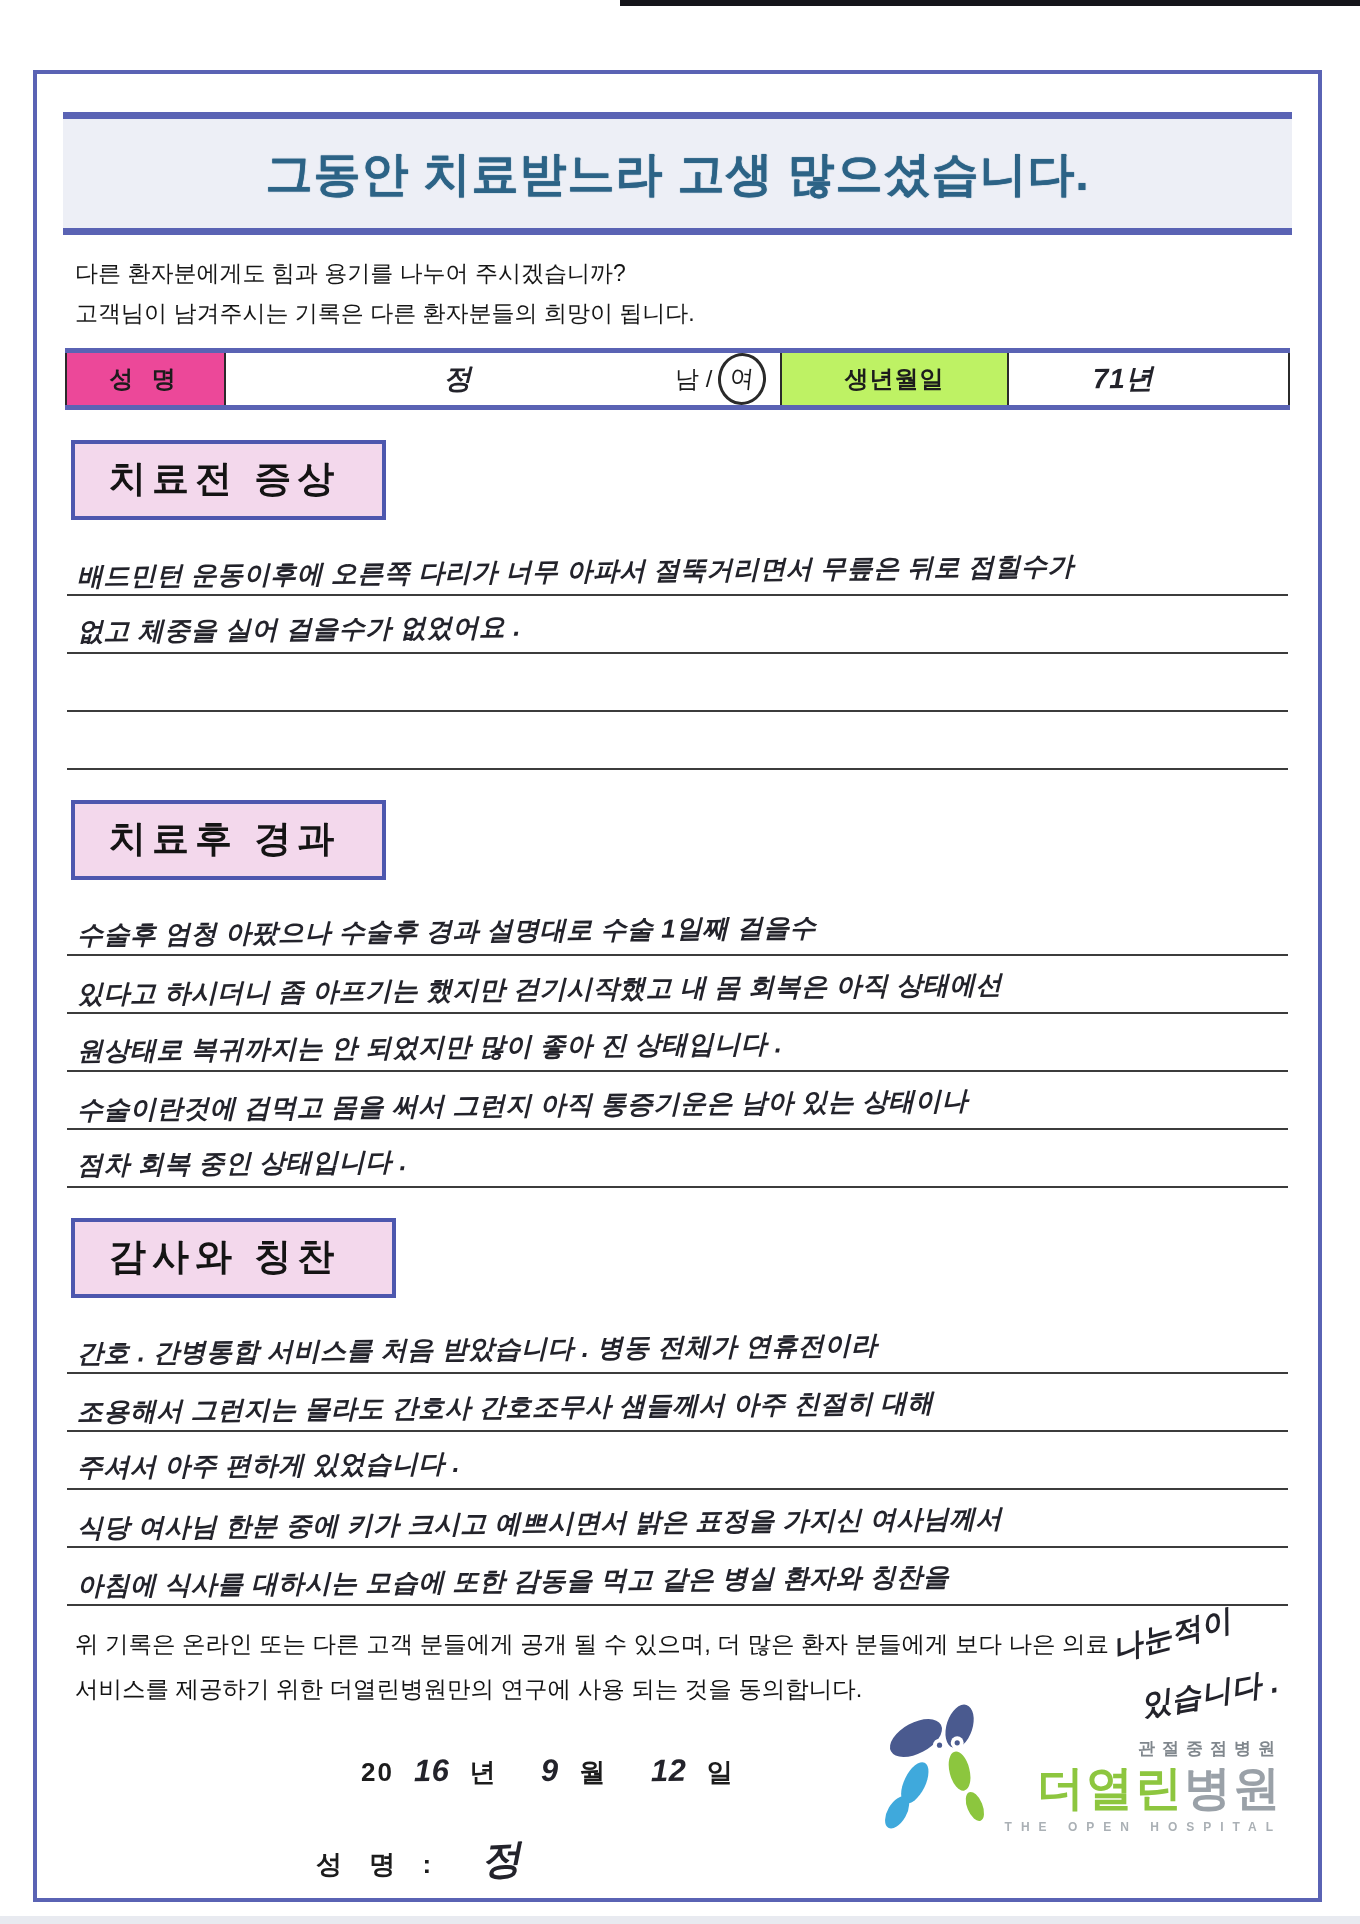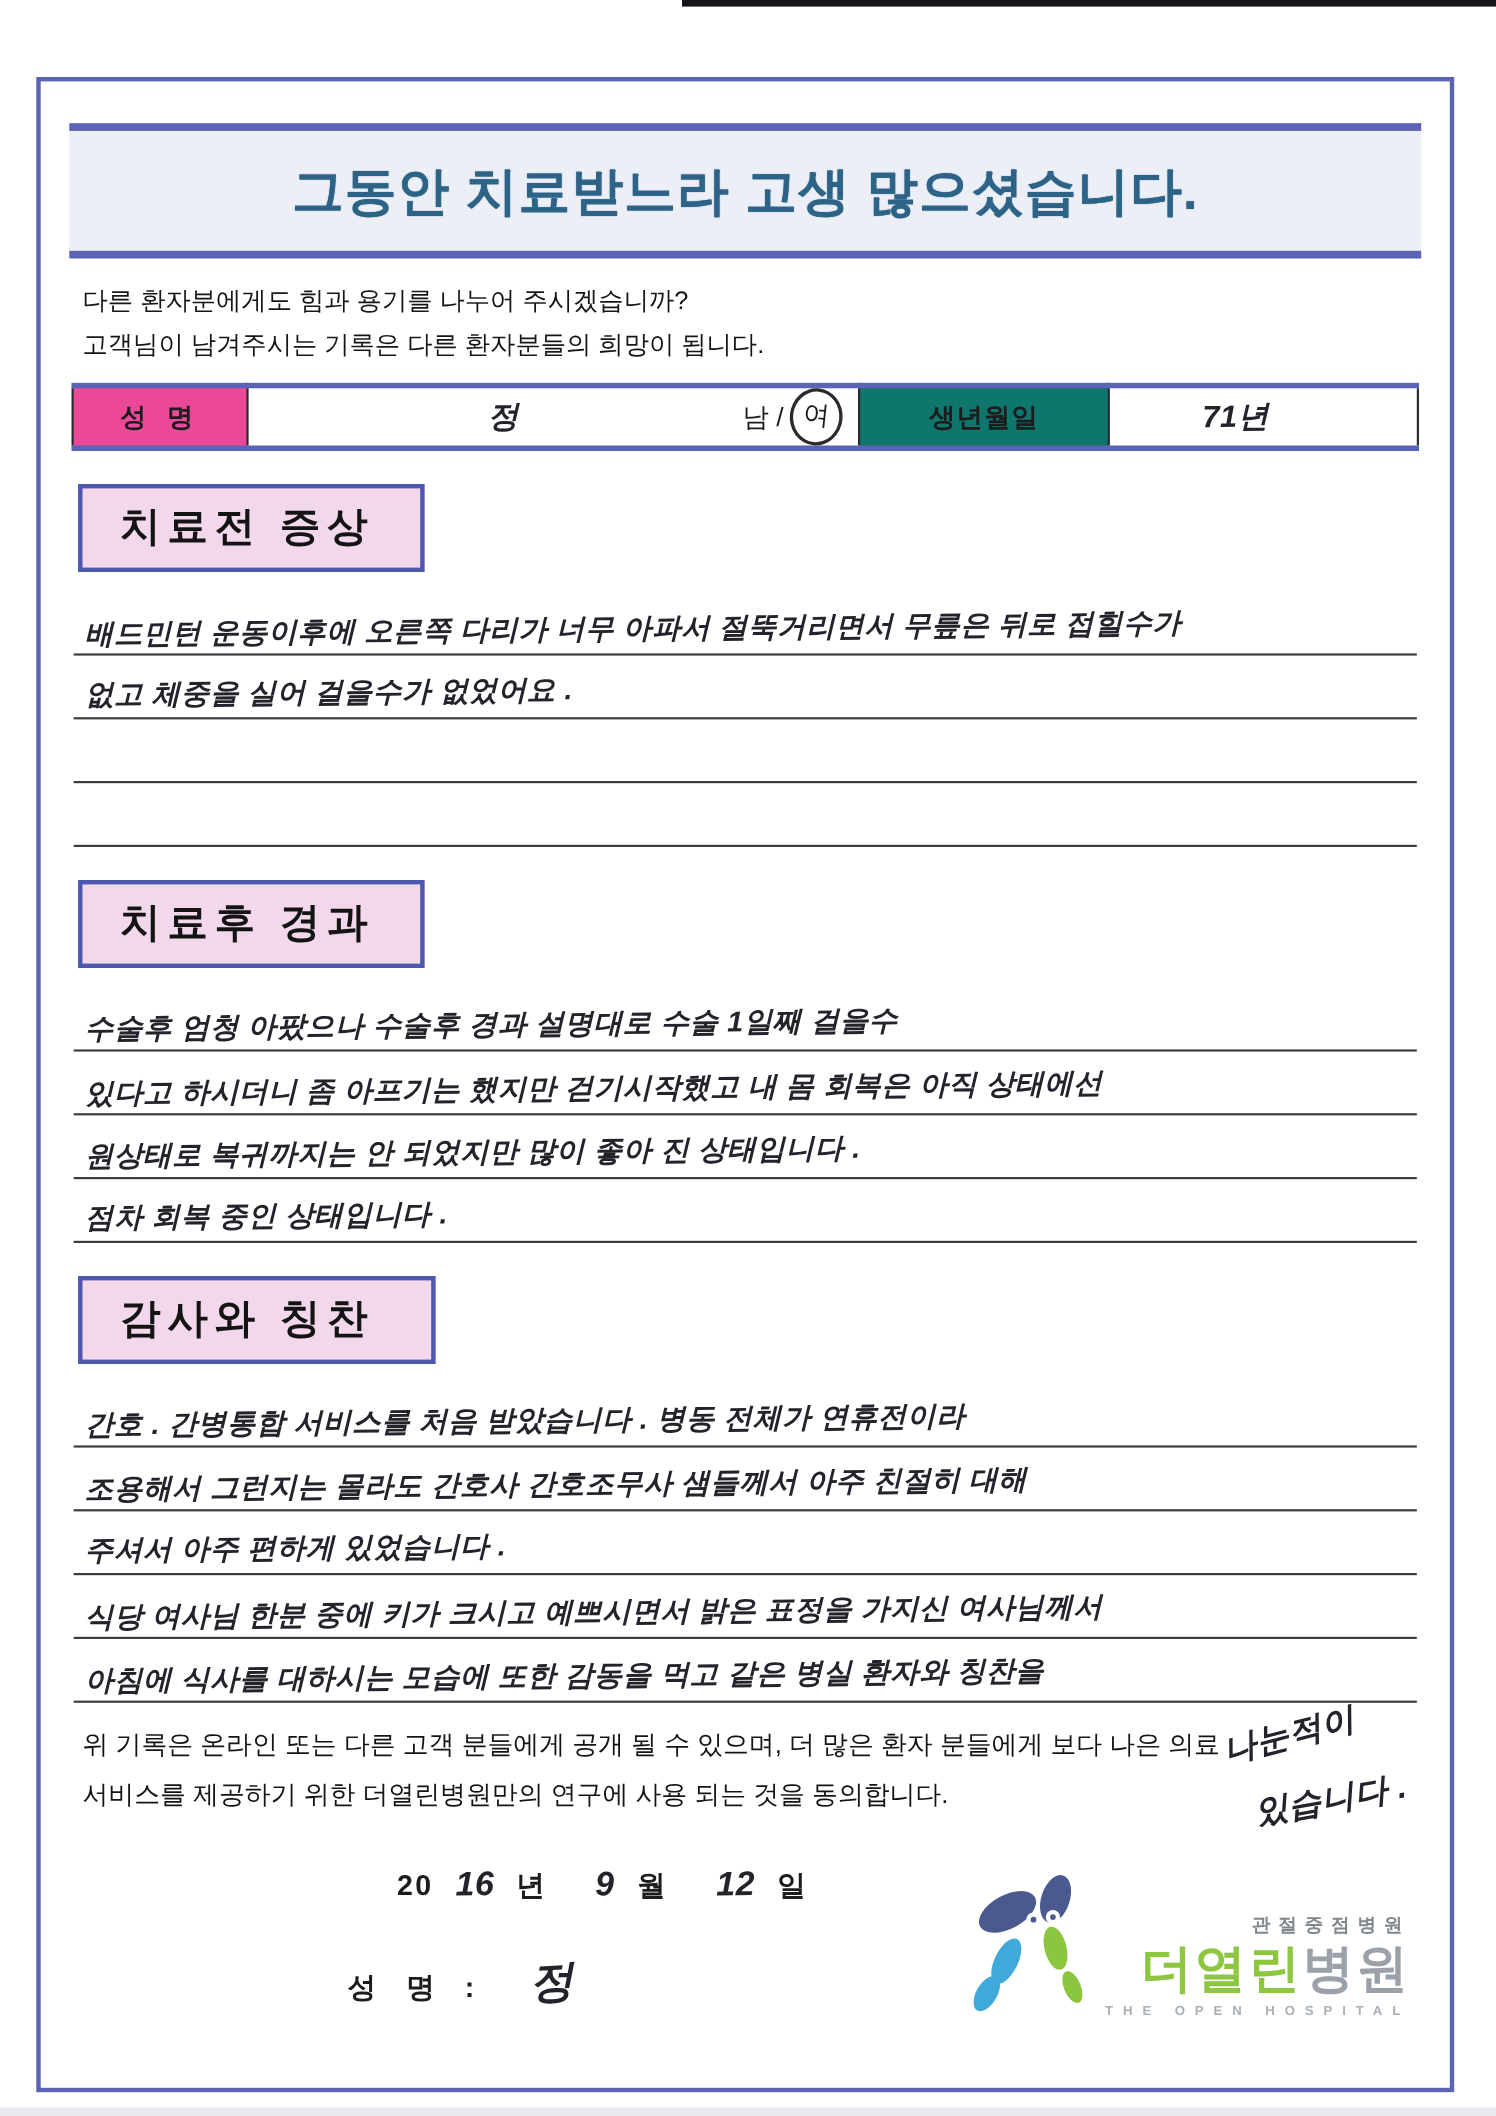--- a/index.html
+++ b/index.html
@@ -45,21 +45,21 @@
     border-bottom:5px solid #5a63b4;
   }
   table.info td {
     border:2px solid #2b2b2b;
     height:56px; font-size:24px; vertical-align:middle;
   }
   table.info td.lbl {
     background:#ec4899; text-align:center; font-weight:600;
     letter-spacing:6px; width:13%;
   }
-  table.info td.lbl2 { background:#0f766e; text-align:center; font-weight:600; width:18.5%; letter-spacing:1px; }
+  table.info td.lbl2 { background:#bef264; text-align:center; font-weight:600; width:18.5%; letter-spacing:1px; }
   table.info td.val { width:45.5%; padding:0 14px; }
   table.info td.val2 { width:23%; padding:0 14px; }
   .name-cell { display:flex; align-items:center; }
   .name-cell .hw-name { flex:1; text-align:center; }
   .gender { white-space:nowrap; font-weight:500; display:flex; align-items:center; gap:6px; }
   .circled {
     display:inline-block; border:3px solid #2a2a2a; border-radius:50%;
     padding:10px 9px 12px 9px; transform:rotate(6deg); line-height:1;
   }
 
@@ -189,20 +189,23 @@
     <div class="sec-header">치료후 경과</div>
     <div class="lines">
       <div class="rule-line">
           <span class="hw hw-md">수술후 엄청 아팠으나 수술후 경과 설명대로 수술 1일째 걸을수</span>
         </div>
       <div class="rule-line">
           <span class="hw hw-md">있다고 하시더니 좀 아프기는 했지만 걷기시작했고 내 몸 회복은 아직 상태에선</span>
         </div>
       <div class="rule-line">
           <span class="hw hw-md">원상태로 복귀까지는 안 되었지만 많이 좋아 진 상태입니다 .</span>
+        </div>
+      <div class="rule-line">
+          <span class="hw hw-md">수술이란것에 겁먹고 몸을 써서 그런지 아직 통증기운은 남아 있는 상태이나</span>
         </div>
       <div class="rule-line">
           <span class="hw hw-md">점차 회복 중인 상태입니다 .</span>
         </div>
     </div>
   </div>
 
   <div>
     <div class="sec-header wide">감사와 칭찬</div>
     <div class="lines">

